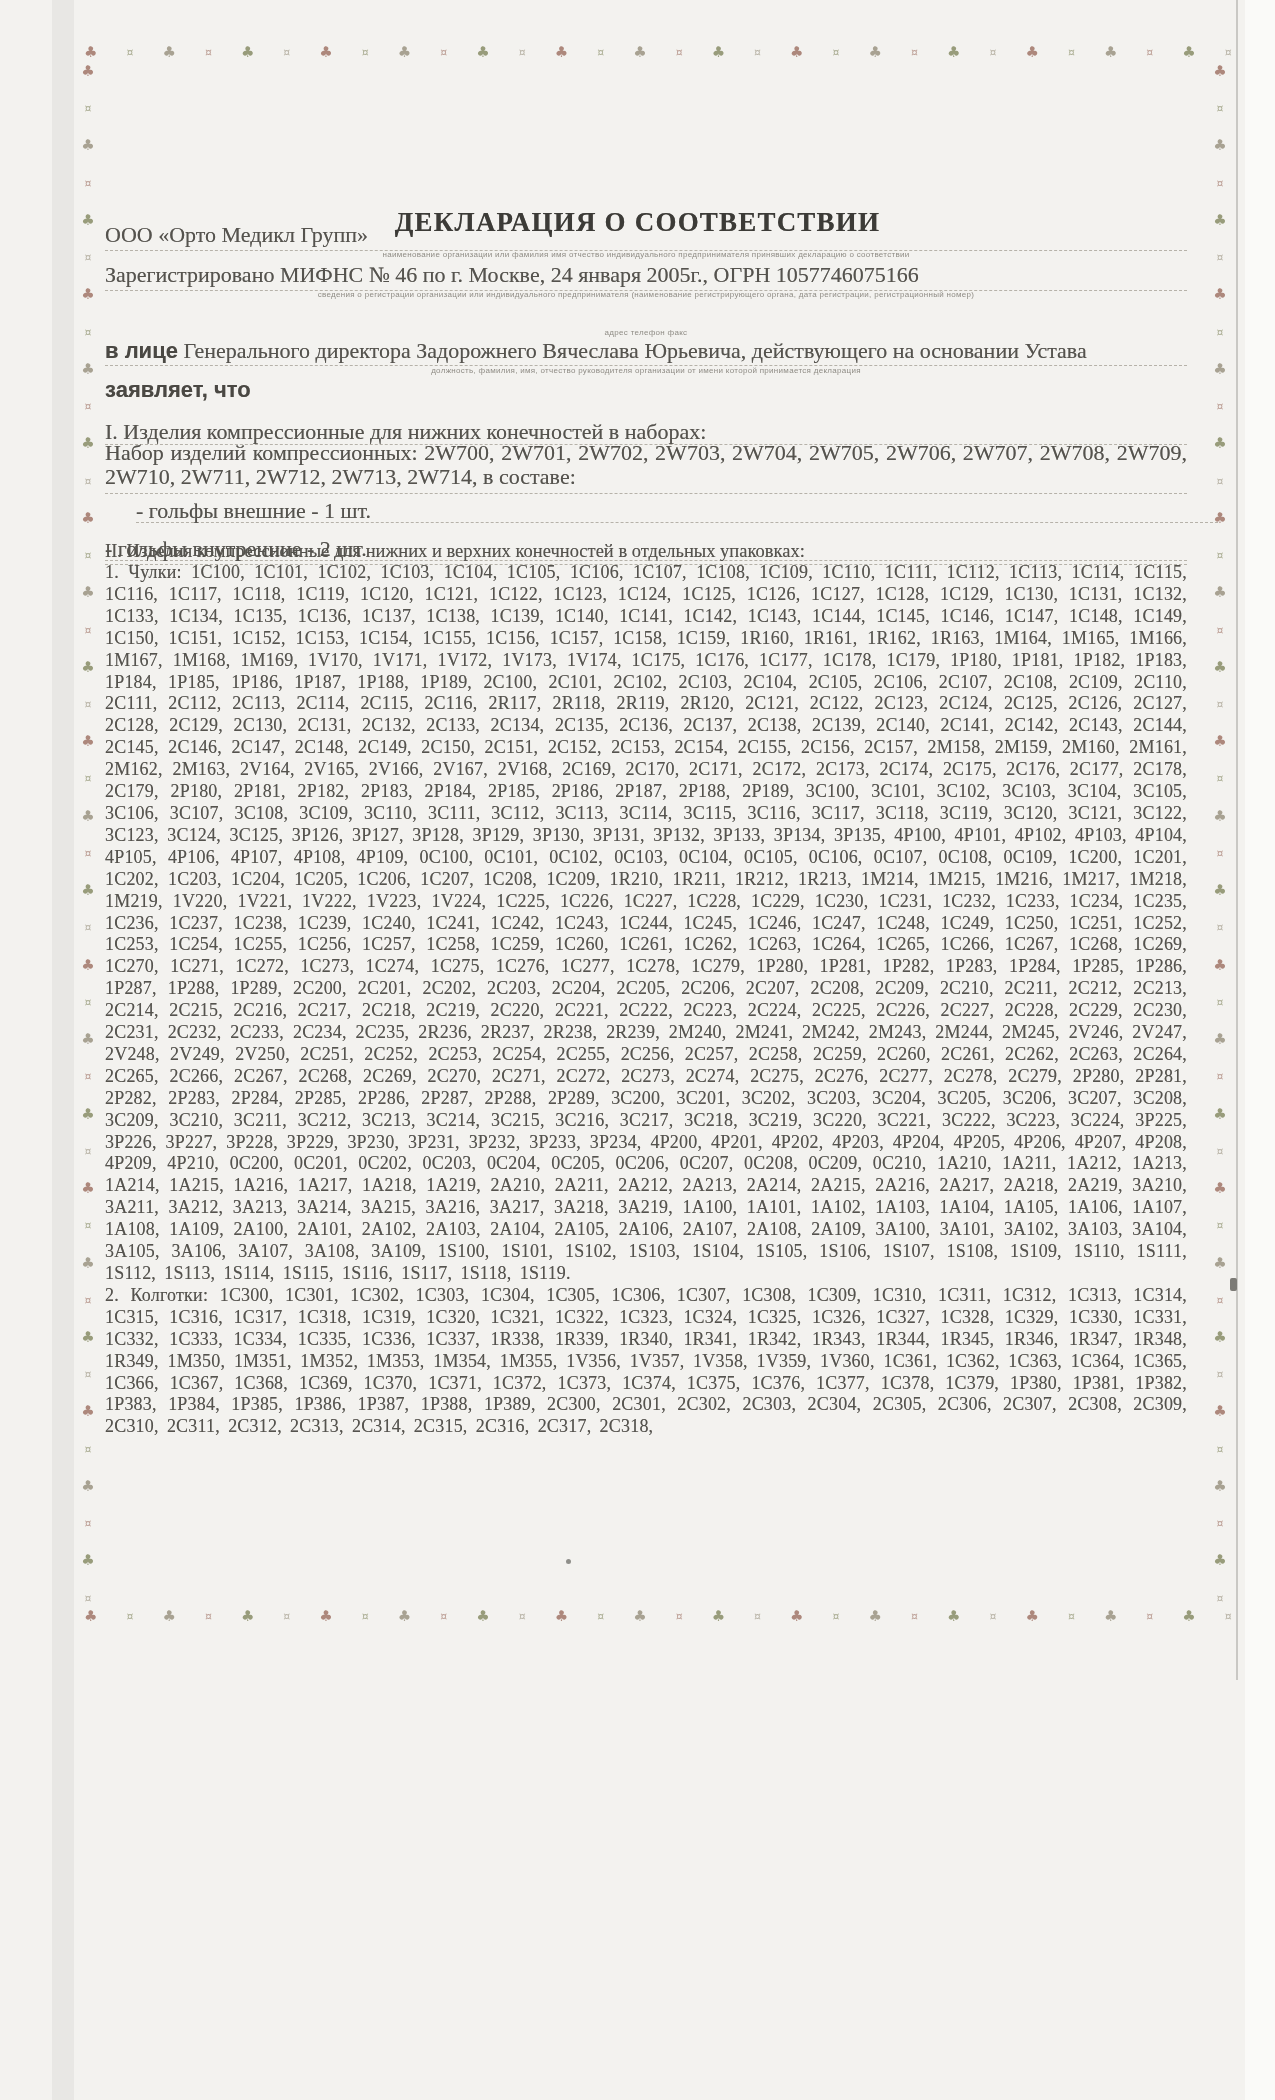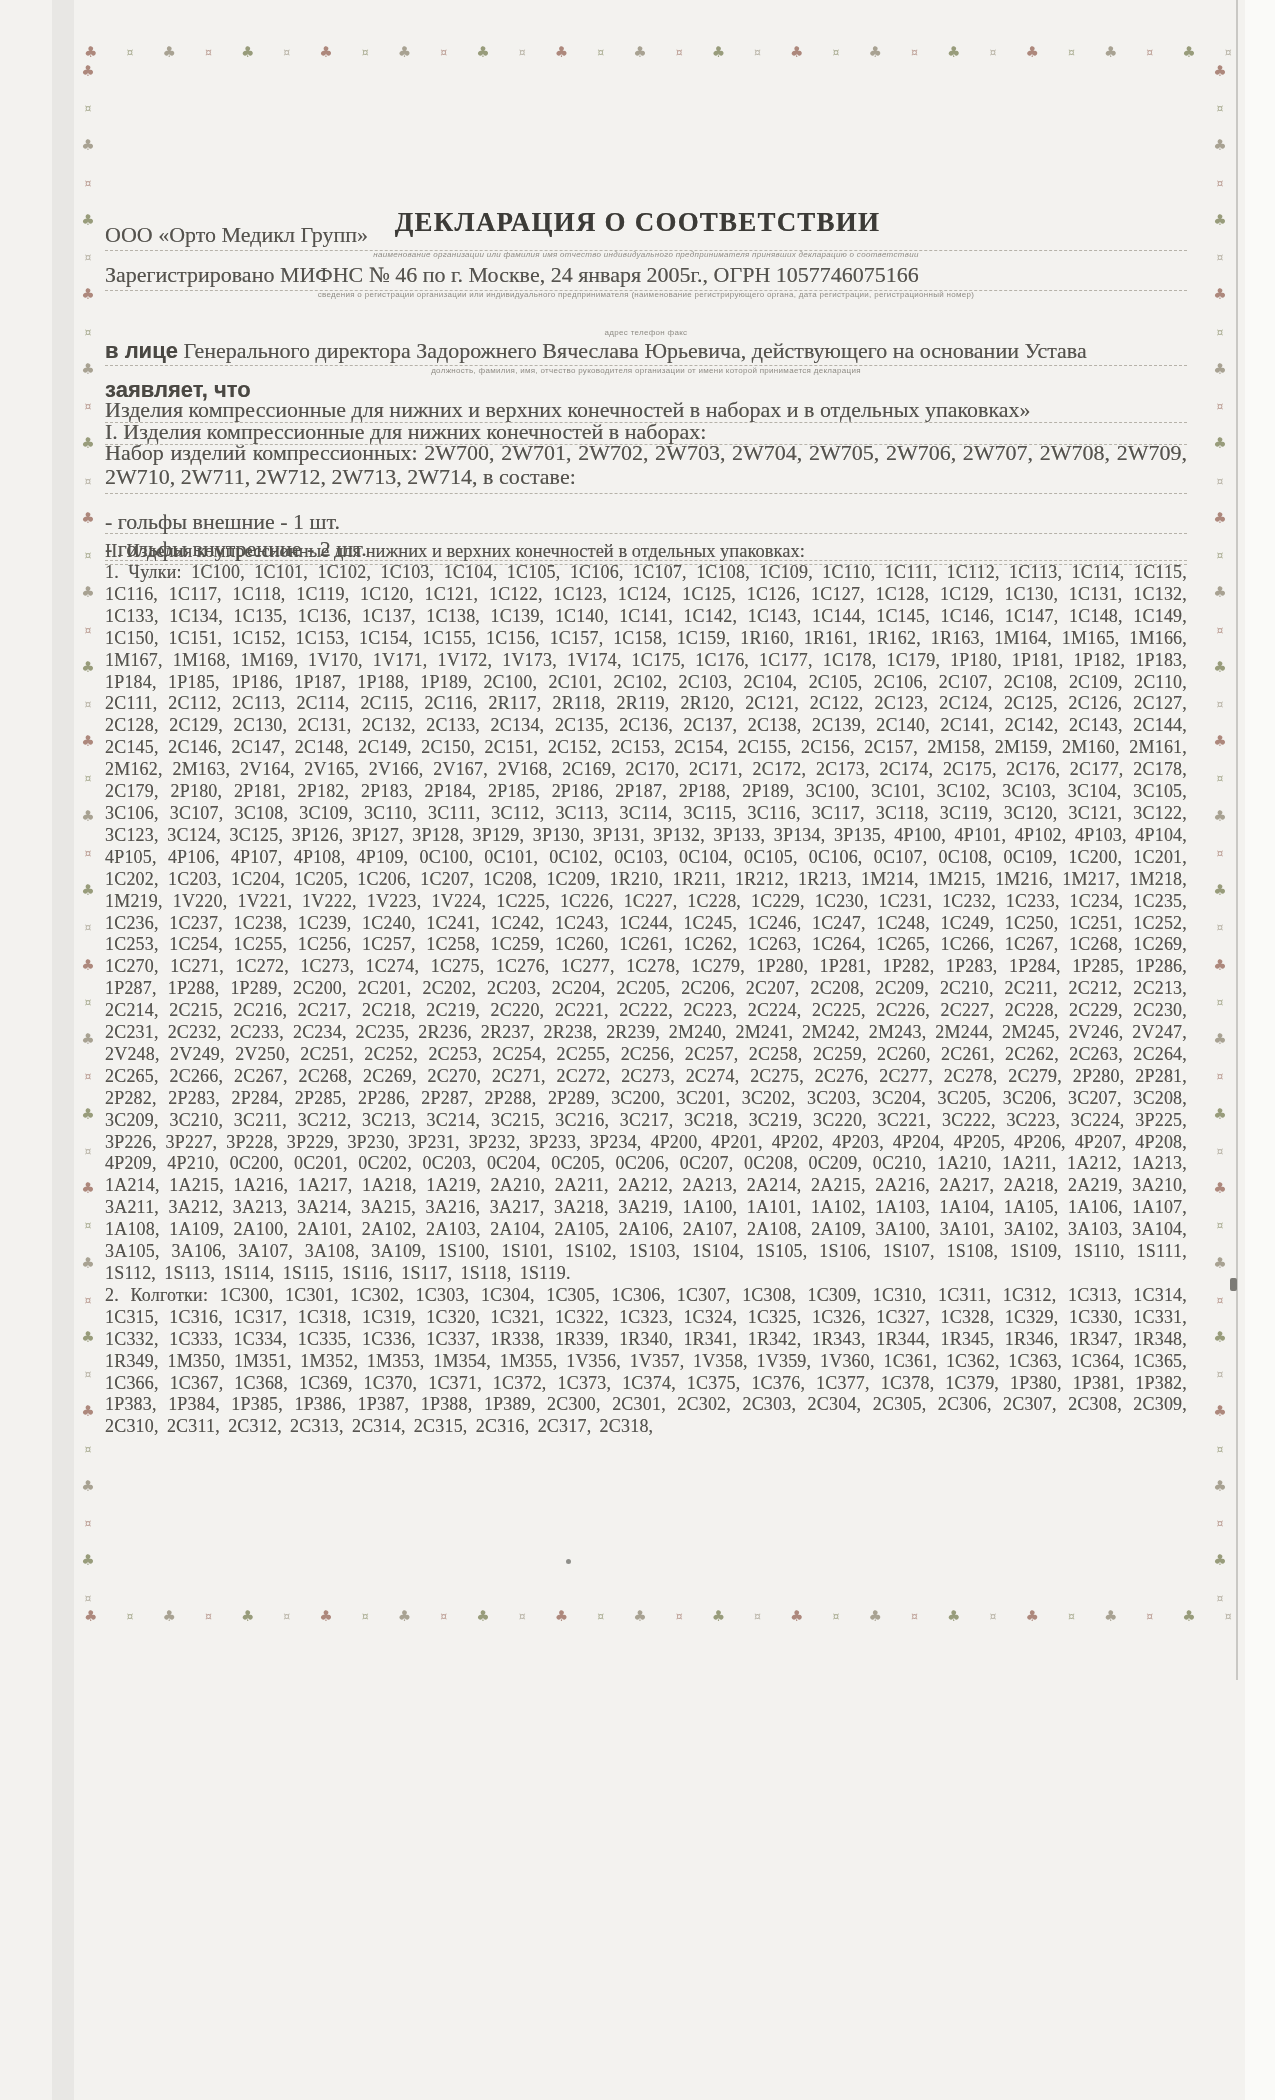--- a/index.html
+++ b/index.html
@@ -197,42 +197,41 @@
       <span style="color: rgb(130, 135, 95); font-size: 11px; opacity: 0.8;">¤</span>
       <span style="color: rgb(150, 143, 124);">♣</span>
       <span style="color: rgb(156, 110, 96); font-size: 11px; opacity: 0.8;">¤</span>
       <span style="color: rgb(130, 135, 95);">♣</span>
       <span style="color: rgb(150, 143, 124); font-size: 11px; opacity: 0.8;">¤</span>
     </div>
 
   <div class="doc-title">ДЕКЛАРАЦИЯ О СООТВЕТСТВИИ</div>
 
   <div class="field dashed" style="top:221px;height:29px;">ООО «Орто Медикл Групп»</div>
-  <div class="caption" style="top:251px;font-style:italic;">наименование организации или фамилия имя отчество индивидуального предпринимателя принявших декларацию о соответствии</div>
+  <div class="caption" style="top:251px;">наименование организации или фамилия имя отчество индивидуального предпринимателя принявших декларацию о соответствии</div>
 
   <div class="field dashed" style="top:261px;height:29px;">Зарегистрировано МИФНС № 46 по г. Москве, 24 января 2005г., ОГРН 1057746075166</div>
   <div class="caption" style="top:291px;">сведения о регистрации организации или индивидуального предпринимателя (наименование регистрирующего органа, дата регистрации, регистрационный номер)</div>
 
   <div class="caption" style="top:329px;">адрес телефон факс</div>
 
   <div class="field dashed" style="top:337px;height:28px;">
     <span class="bold-sans">в лице</span>
     <span>Генерального директора Задорожнего Вячеслава Юрьевича, действующего на основании Устава</span>
   </div>
   <div class="caption" style="top:367px;">должность, фамилия, имя, отчество руководителя организации  от имени которой принимается декларация</div>
 
   <div class="field bold-sans" style="top:376px;height:24px;">заявляет, что</div>
 
-  <div class="field dashed" style="top:396px;height:26px;">Изделия компрессионные для нижних и верхних конечностей в наборах и в отдельных упаковках»</div>
 
   <div class="field dashed" style="top:418px;height:26px;">I. Изделия компрессионные для нижних конечностей в наборах:</div>
 
   <div class="field dashed" style="top:441px;height:52px;text-align:justify;line-height:24px;">Набор изделий компрессионных: 2W700, 2W701, 2W702, 2W703, 2W704, 2W705, 2W706, 2W707, 2W708, 2W709, 2W710, 2W711, 2W712, 2W713, 2W714, в составе:</div>
 
-  <div class="field dashed" style="top:508px;height:25px;">- гольфы внешние - 1 шт.</div>
+  <div class="field dashed" style="top:497px;height:25px;margin-left:31px;">- гольфы внешние - 1 шт.</div>
   <div class="field dashed" style="top:535px;height:25px;">- гольфы внутренние - 2 шт.</div>
 
   <div class="field dashed" style="top:540px;height:24px;font-size:18.5px;">II. Изделия компрессионные для нижних и верхних конечностей в отдельных упаковках:</div>
 
   <div class="body-flow">
     <p>1. Чулки: 1C100, 1C101, 1C102, 1C103, 1C104, 1C105, 1C106, 1C107, 1C108, 1C109, 1C110, 1C111, 1C112, 1C113, 1C114, 1C115, 1C116, 1C117, 1C118, 1C119, 1C120, 1C121, 1C122, 1C123, 1C124, 1C125, 1C126, 1C127, 1C128, 1C129, 1C130, 1C131, 1C132, 1C133, 1C134, 1C135, 1C136, 1C137, 1C138, 1C139, 1C140, 1C141, 1C142, 1C143, 1C144, 1C145, 1C146, 1C147, 1C148, 1C149, 1C150, 1C151, 1C152, 1C153, 1C154, 1C155, 1C156, 1C157, 1C158, 1C159, 1R160, 1R161, 1R162, 1R163, 1M164, 1M165, 1M166, 1M167, 1M168, 1M169, 1V170, 1V171, 1V172, 1V173, 1V174, 1C175, 1C176, 1C177, 1C178, 1C179, 1P180, 1P181, 1P182, 1P183, 1P184, 1P185, 1P186, 1P187, 1P188, 1P189, 2C100, 2C101, 2C102, 2C103, 2C104, 2C105, 2C106, 2C107, 2C108, 2C109, 2C110, 2C111, 2C112, 2C113, 2C114, 2C115, 2C116, 2R117, 2R118, 2R119, 2R120, 2C121, 2C122, 2C123, 2C124, 2C125, 2C126, 2C127, 2C128, 2C129, 2C130, 2C131, 2C132, 2C133, 2C134, 2C135, 2C136, 2C137, 2C138, 2C139, 2C140, 2C141, 2C142, 2C143, 2C144, 2C145, 2C146, 2C147, 2C148, 2C149, 2C150, 2C151, 2C152, 2C153, 2C154, 2C155, 2C156, 2C157, 2M158, 2M159, 2M160, 2M161, 2M162, 2M163, 2V164, 2V165, 2V166, 2V167, 2V168, 2C169, 2C170, 2C171, 2C172, 2C173, 2C174, 2C175, 2C176, 2C177, 2C178, 2C179, 2P180, 2P181, 2P182, 2P183, 2P184, 2P185, 2P186, 2P187, 2P188, 2P189, 3C100, 3C101, 3C102, 3C103, 3C104, 3C105, 3C106, 3C107, 3C108, 3C109, 3C110, 3C111, 3C112, 3C113, 3C114, 3C115, 3C116, 3C117, 3C118, 3C119, 3C120, 3C121, 3C122, 3C123, 3C124, 3C125, 3P126, 3P127, 3P128, 3P129, 3P130, 3P131, 3P132, 3P133, 3P134, 3P135, 4P100, 4P101, 4P102, 4P103, 4P104, 4P105, 4P106, 4P107, 4P108, 4P109, 0C100, 0C101, 0C102, 0C103, 0C104, 0C105, 0C106, 0C107, 0C108, 0C109, 1C200, 1C201, 1C202, 1C203, 1C204, 1C205, 1C206, 1C207, 1C208, 1C209, 1R210, 1R211, 1R212, 1R213, 1M214, 1M215, 1M216, 1M217, 1M218, 1M219, 1V220, 1V221, 1V222, 1V223, 1V224, 1C225, 1C226, 1C227, 1C228, 1C229, 1C230, 1C231, 1C232, 1C233, 1C234, 1C235, 1C236, 1C237, 1C238, 1C239, 1C240, 1C241, 1C242, 1C243, 1C244, 1C245, 1C246, 1C247, 1C248, 1C249, 1C250, 1C251, 1C252, 1C253, 1C254, 1C255, 1C256, 1C257, 1C258, 1C259, 1C260, 1C261, 1C262, 1C263, 1C264, 1C265, 1C266, 1C267, 1C268, 1C269, 1C270, 1C271, 1C272, 1C273, 1C274, 1C275, 1C276, 1C277, 1C278, 1C279, 1P280, 1P281, 1P282, 1P283, 1P284, 1P285, 1P286, 1P287, 1P288, 1P289, 2C200, 2C201, 2C202, 2C203, 2C204, 2C205, 2C206, 2C207, 2C208, 2C209, 2C210, 2C211, 2C212, 2C213, 2C214, 2C215, 2C216, 2C217, 2C218, 2C219, 2C220, 2C221, 2C222, 2C223, 2C224, 2C225, 2C226, 2C227, 2C228, 2C229, 2C230, 2C231, 2C232, 2C233, 2C234, 2C235, 2R236, 2R237, 2R238, 2R239, 2M240, 2M241, 2M242, 2M243, 2M244, 2M245, 2V246, 2V247, 2V248, 2V249, 2V250, 2C251, 2C252, 2C253, 2C254, 2C255, 2C256, 2C257, 2C258, 2C259, 2C260, 2C261, 2C262, 2C263, 2C264, 2C265, 2C266, 2C267, 2C268, 2C269, 2C270, 2C271, 2C272, 2C273, 2C274, 2C275, 2C276, 2C277, 2C278, 2C279, 2P280, 2P281, 2P282, 2P283, 2P284, 2P285, 2P286, 2P287, 2P288, 2P289, 3C200, 3C201, 3C202, 3C203, 3C204, 3C205, 3C206, 3C207, 3C208, 3C209, 3C210, 3C211, 3C212, 3C213, 3C214, 3C215, 3C216, 3C217, 3C218, 3C219, 3C220, 3C221, 3C222, 3C223, 3C224, 3P225, 3P226, 3P227, 3P228, 3P229, 3P230, 3P231, 3P232, 3P233, 3P234, 4P200, 4P201, 4P202, 4P203, 4P204, 4P205, 4P206, 4P207, 4P208, 4P209, 4P210, 0C200, 0C201, 0C202, 0C203, 0C204, 0C205, 0C206, 0C207, 0C208, 0C209, 0C210, 1A210, 1A211, 1A212, 1A213, 1A214, 1A215, 1A216, 1A217, 1A218, 1A219, 2A210, 2A211, 2A212, 2A213, 2A214, 2A215, 2A216, 2A217, 2A218, 2A219, 3A210, 3A211, 3A212, 3A213, 3A214, 3A215, 3A216, 3A217, 3A218, 3A219, 1A100, 1A101, 1A102, 1A103, 1A104, 1A105, 1A106, 1A107, 1A108, 1A109, 2A100, 2A101, 2A102, 2A103, 2A104, 2A105, 2A106, 2A107, 2A108, 2A109, 3A100, 3A101, 3A102, 3A103, 3A104, 3A105, 3A106, 3A107, 3A108, 3A109, 1S100, 1S101, 1S102, 1S103, 1S104, 1S105, 1S106, 1S107, 1S108, 1S109, 1S110, 1S111, 1S112, 1S113, 1S114, 1S115, 1S116, 1S117, 1S118, 1S119.</p>
     <p>2. Колготки: 1C300, 1C301, 1C302, 1C303, 1C304, 1C305, 1C306, 1C307, 1C308, 1C309, 1C310, 1C311, 1C312, 1C313, 1C314, 1C315, 1C316, 1C317, 1C318, 1C319, 1C320, 1C321, 1C322, 1C323, 1C324, 1C325, 1C326, 1C327, 1C328, 1C329, 1C330, 1C331, 1C332, 1C333, 1C334, 1C335, 1C336, 1C337, 1R338, 1R339, 1R340, 1R341, 1R342, 1R343, 1R344, 1R345, 1R346, 1R347, 1R348, 1R349, 1M350, 1M351, 1M352, 1M353, 1M354, 1M355, 1V356, 1V357, 1V358, 1V359, 1V360, 1C361, 1C362, 1C363, 1C364, 1C365, 1C366, 1C367, 1C368, 1C369, 1C370, 1C371, 1C372, 1C373, 1C374, 1C375, 1C376, 1C377, 1C378, 1C379, 1P380, 1P381, 1P382, 1P383, 1P384, 1P385, 1P386, 1P387, 1P388, 1P389, 2C300, 2C301, 2C302, 2C303, 2C304, 2C305, 2C306, 2C307, 2C308, 2C309, 2C310, 2C311, 2C312, 2C313, 2C314, 2C315, 2C316, 2C317, 2C318,</p>
   </div>
 
 </div>

